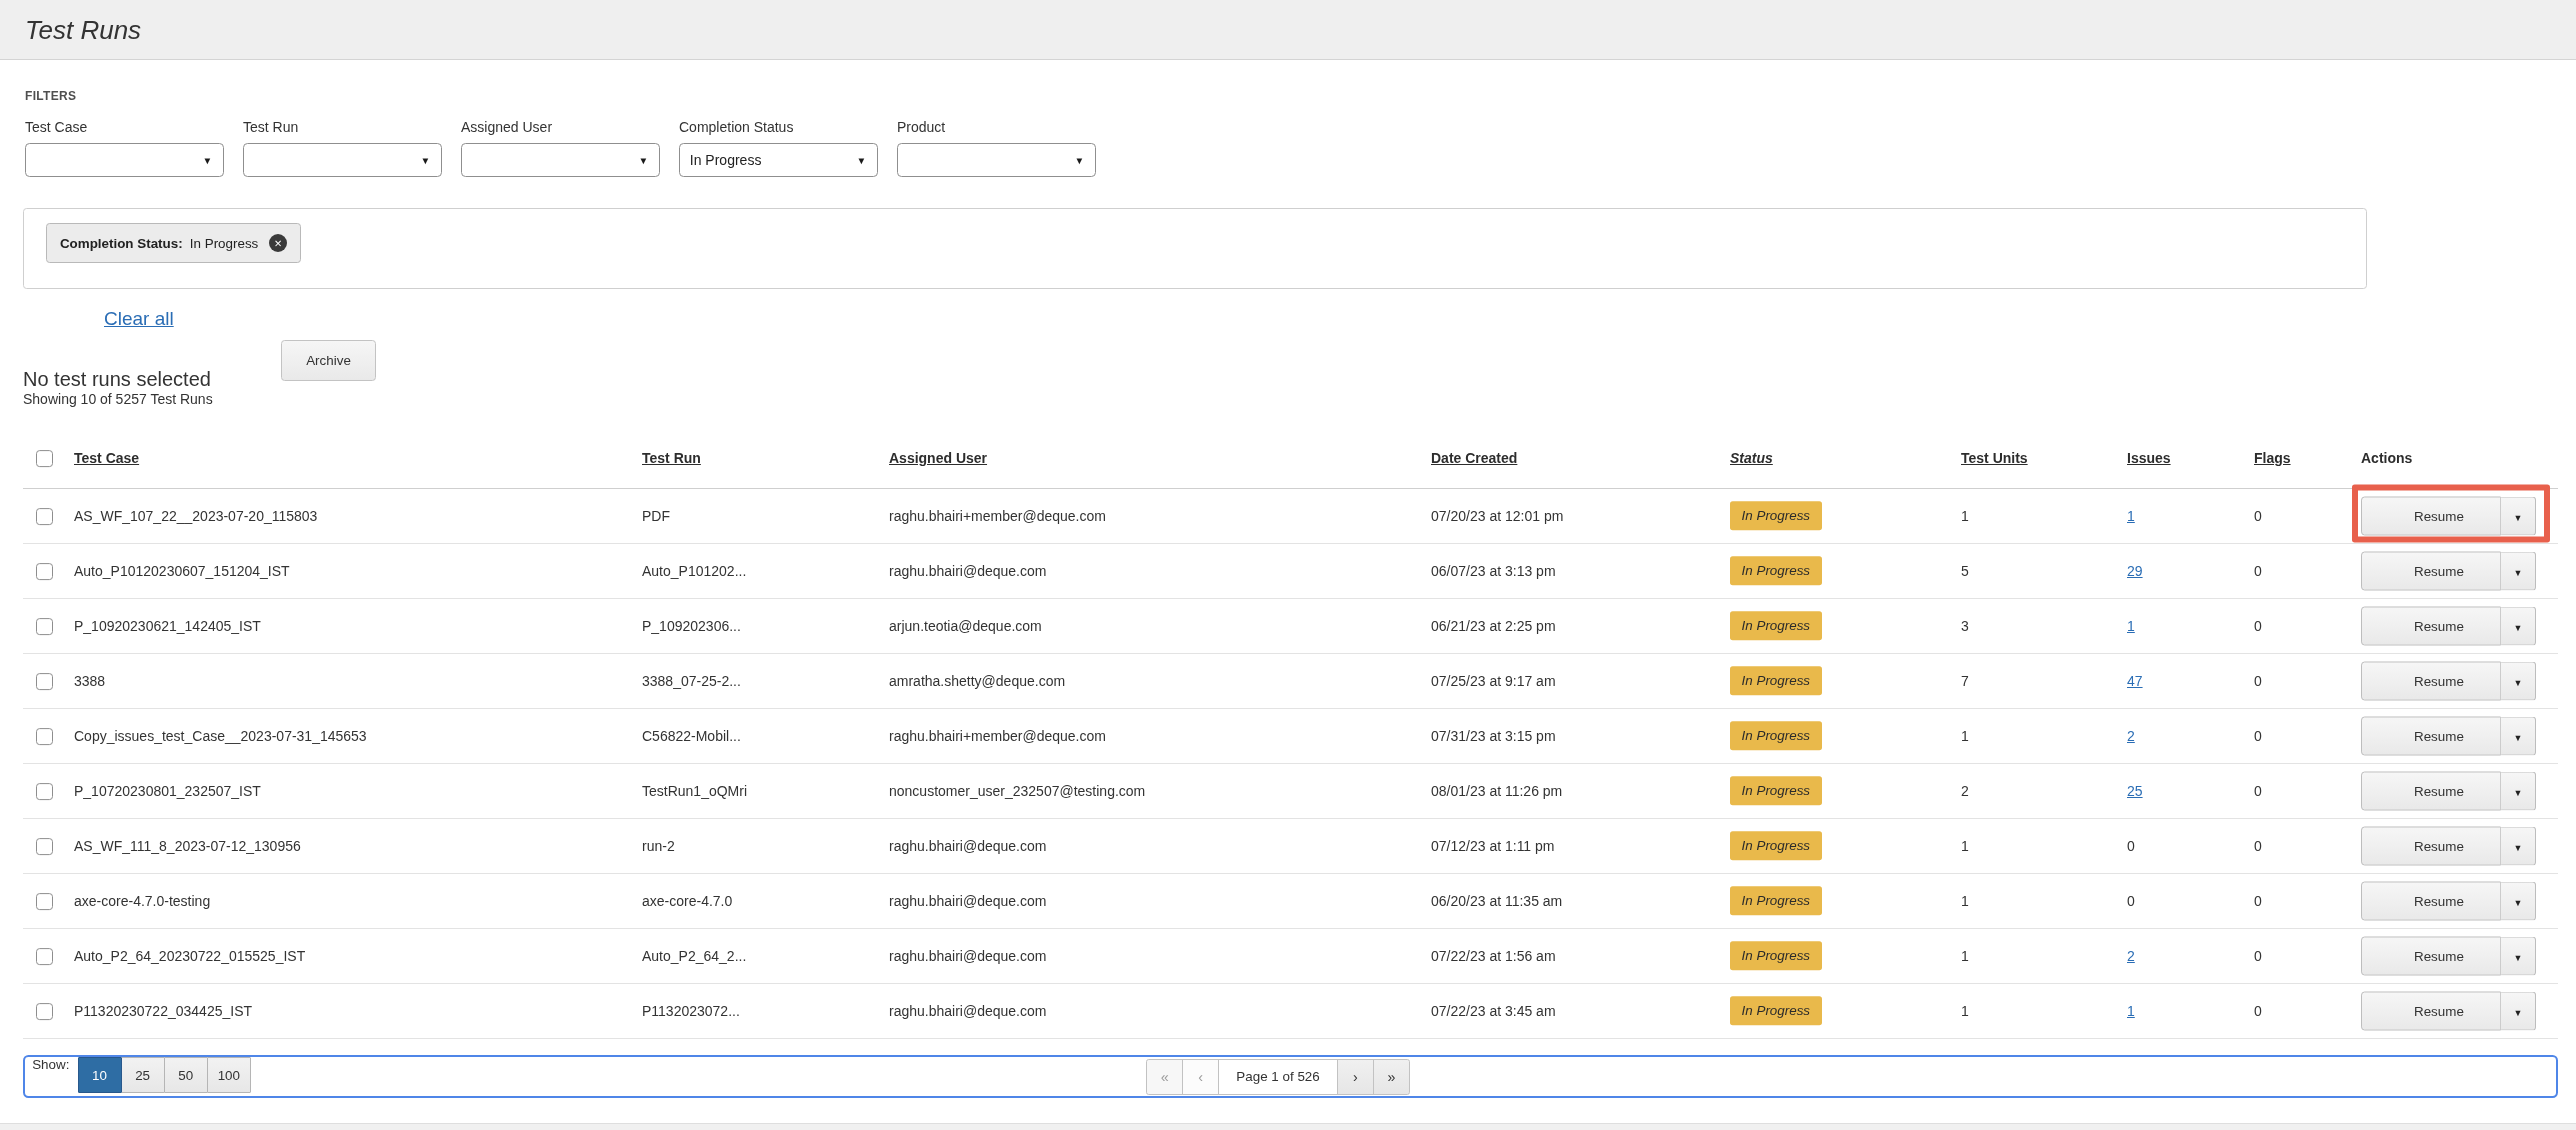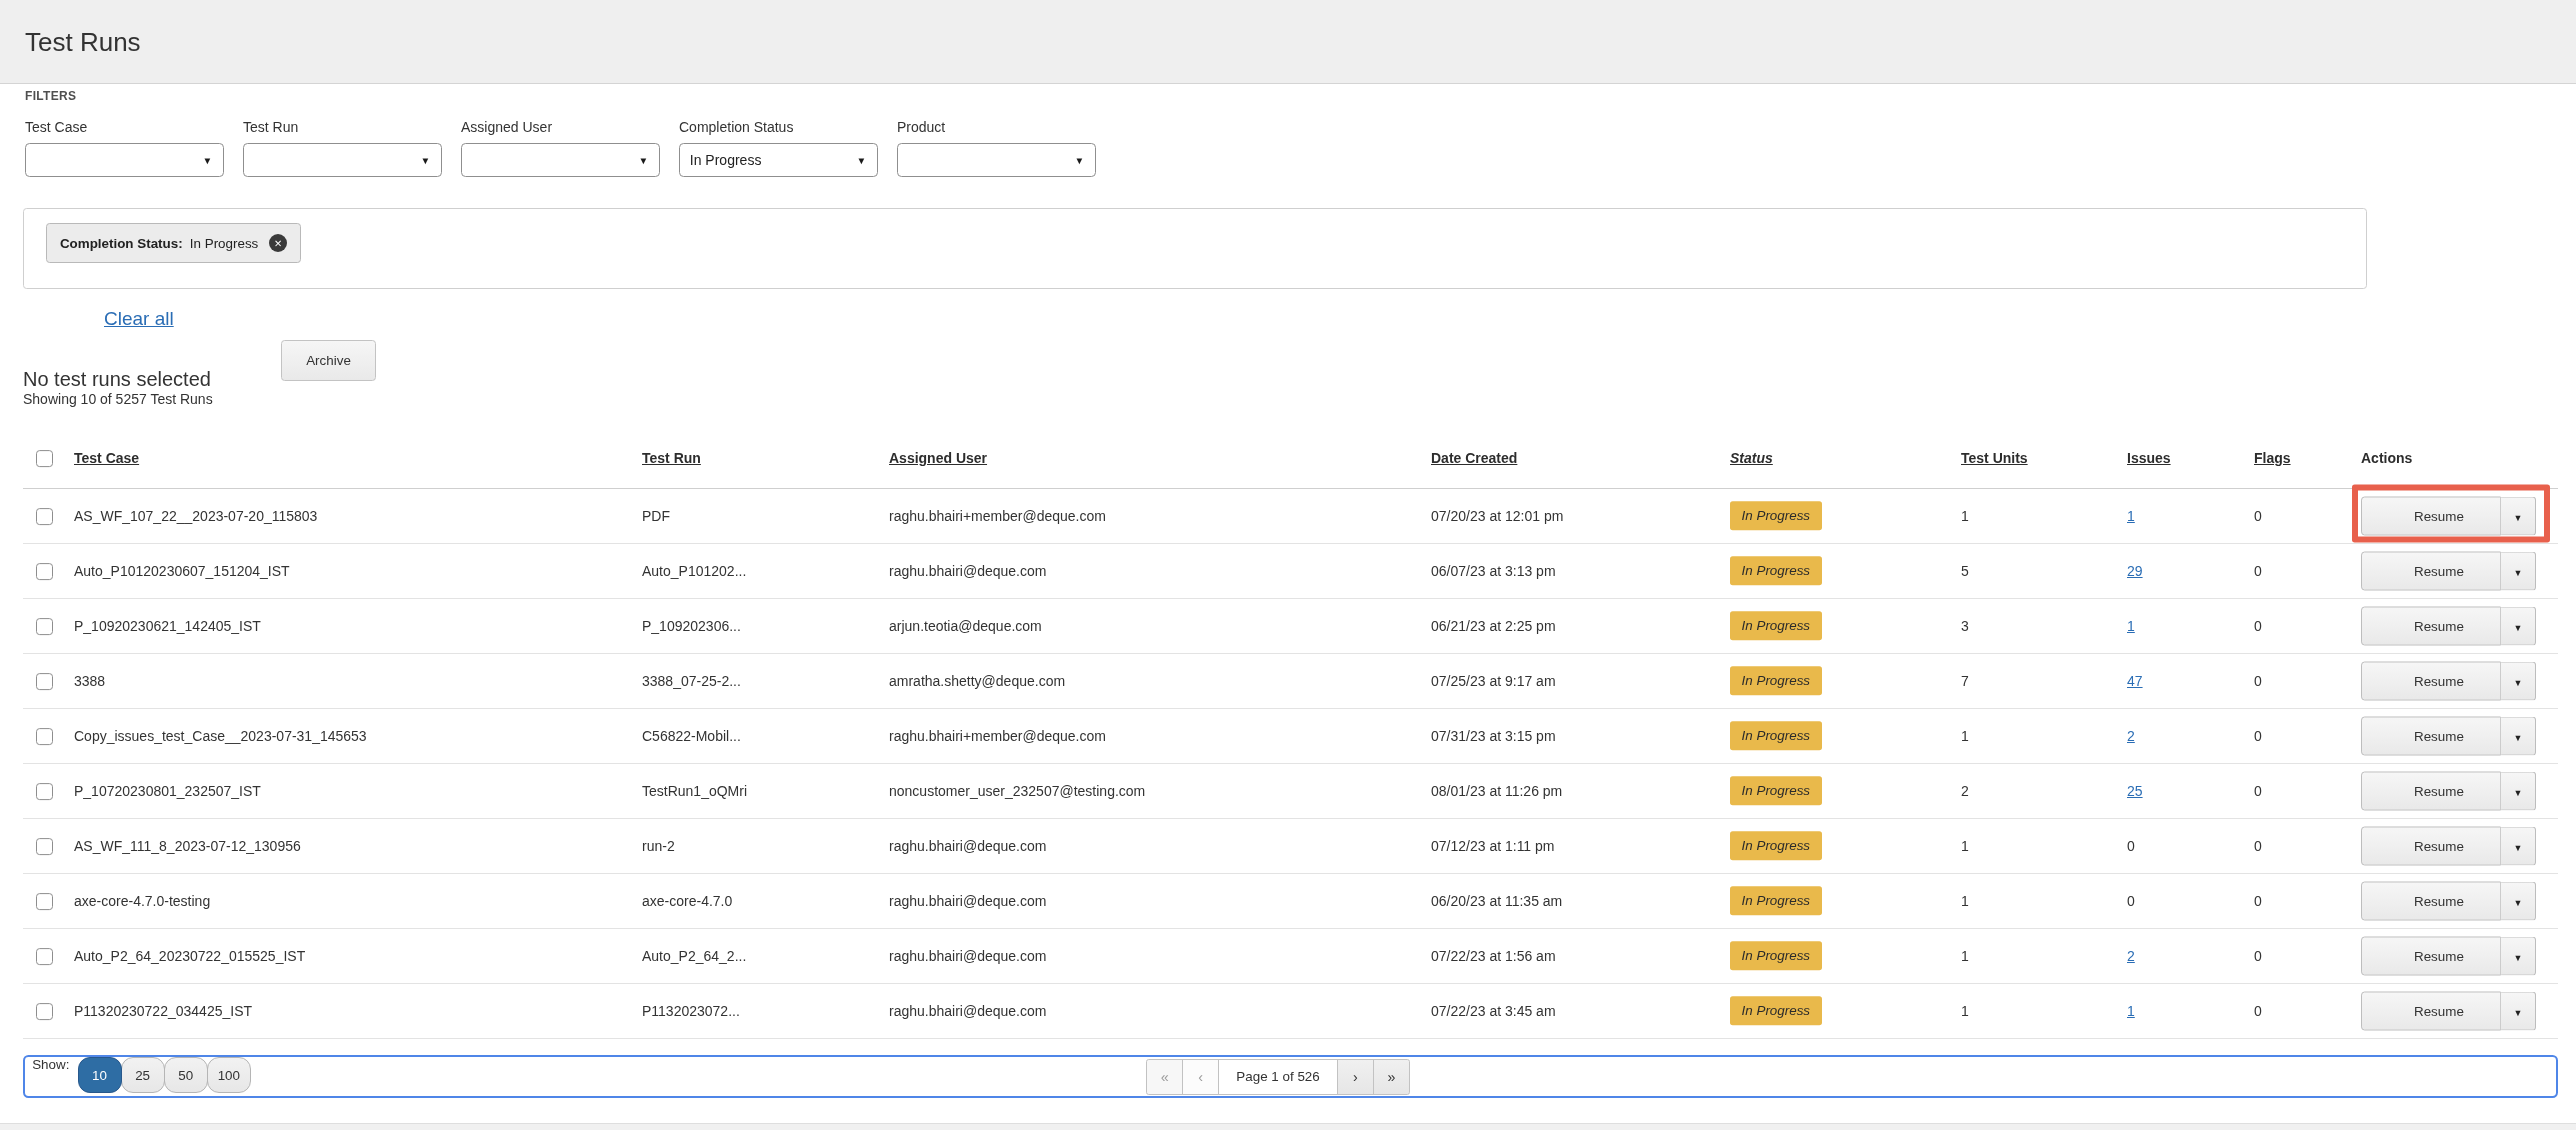--- a/index.html
+++ b/index.html
@@ -13,22 +13,22 @@
   html,body{width:2576px;height:1131px;}
   body{
     position:relative;
     font-family:"Liberation Sans", sans-serif;
     color:#333;
     background:#fff;
     overflow:hidden;
   }
   
   .page-header{
-    position:absolute;left:0;top:0;width:2576px;height:84px;
-    background:#efefef;border-bottom:0.9px solid #d4d4d4;
+    position:absolute;left:0;top:0;width:2576px;height:60px;
+    background:#efefef;border-bottom:0.9px solid #d4d4d4;font-style:italic;
   }
   .page-title{
     position:absolute;left:25px;top:50%;transform:translateY(-50%);
     font-size:26px;color:#333;font-weight:400;
   }
   
   .filters-label{
     position:absolute;left:25px;top:89px;
     font-size:12px;font-weight:bold;color:#4f4f4f;letter-spacing:0.3px;
   }
@@ -131,21 +131,21 @@
     position:absolute;left:23px;top:1055px;width:2535px;height:43px;
     border:2.7px solid var(--focus-blue);border-radius:5.4px;background:#fff;
     display:flex;align-items:flex-start;
   }
   .show-label{margin-left:7.2px;font-size:13.4px;}
   .size-group{display:flex;margin-left:9px;}
   .size-btn{
     min-width:44px;height:36px;padding:0 9px;margin-left:-0.9px;
     font-family:"Liberation Sans", sans-serif;font-size:13.4px;color:#333;
     background:linear-gradient(#f2f2f2,#e7e7e7);
-    border:0.9px solid #b5b5b5;border-radius:12px;cursor:pointer;
+    border:0.9px solid #b5b5b5;border-radius:1px;cursor:pointer;
   }
   .size-btn.active{
     background:var(--active-blue);color:#fff;border-color:#28588c;position:relative;z-index:1;
   }
   .pg-group{
     position:absolute;left:1122px;top:50%;transform:translateY(-50%);
     display:flex;align-items:center;
   }
   .pg-btn{
     height:36px;min-width:37px;margin-left:-0.9px;

